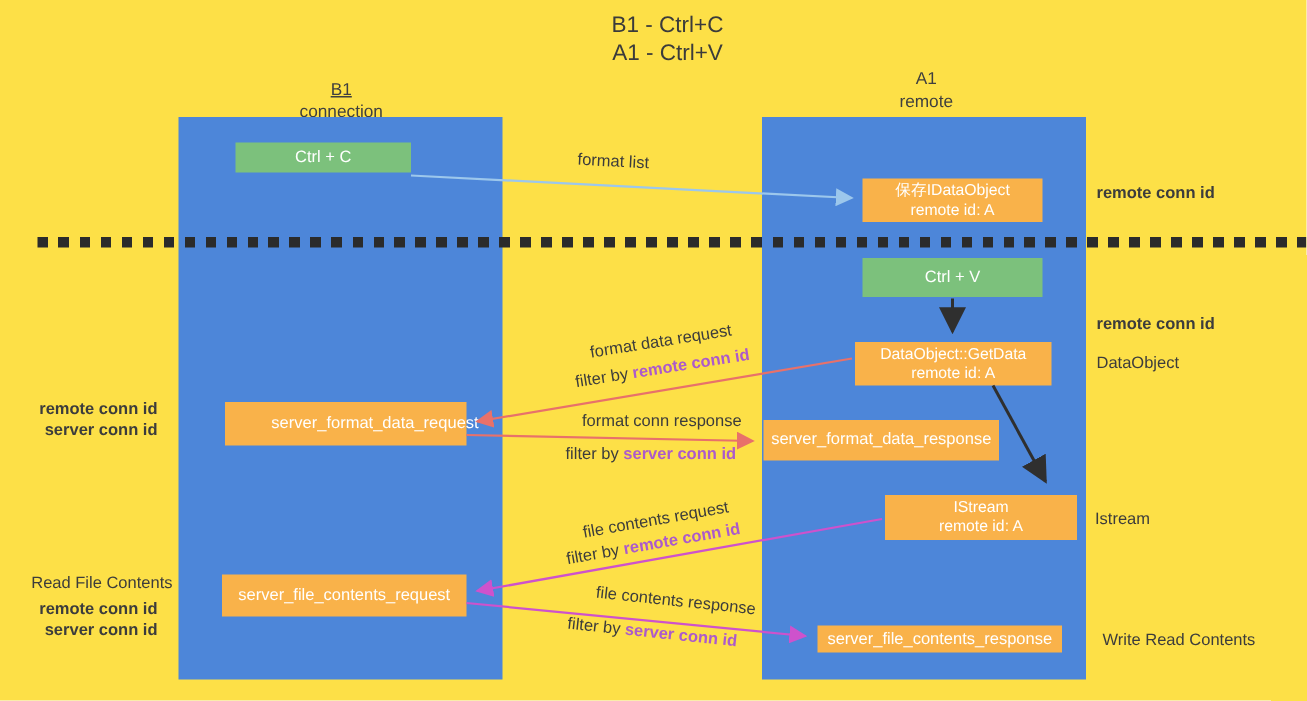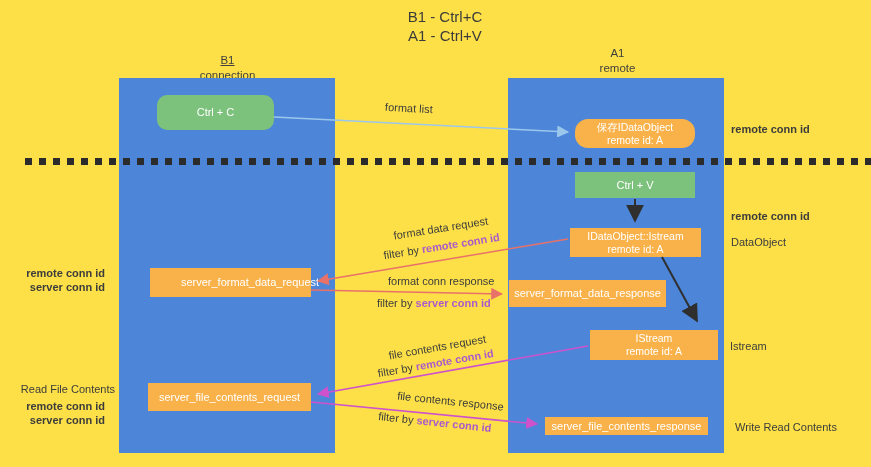--- a/index.html
+++ b/index.html
@@ -78,39 +78,39 @@
   <div class="abs col-header" style="left:550px; top:46px; width:135px;">
     <div>A1</div>
     <div>remote</div>
   </div>
 
   <div class="abs column" style="left:119px;"></div>
   <div class="abs column" style="left:508px;"></div>
 
   <div class="abs dashline"></div>
 
-  <div class="abs box greenbox" style="left:157px; top:95px; width:117px; height:35px;border-radius:10px;">
+  <div class="abs box greenbox" style="left:157px; top:95px; width:117px; height:20px;">
     <div>Ctrl + C</div>
   </div>
   <div class="abs box orange" style="left:150px; top:268px; width:161px; height:29px;padding-left:39px;">
     <div>server_format_data_request</div>
   </div>
   <div class="abs box orange" style="left:148px; top:383px; width:163px; height:28px;">
     <div>server_file_contents_request</div>
   </div>
 
-  <div class="abs box orange box2" style="left:575px; top:119px; width:120px; height:29px;border-radius:13px;">
+  <div class="abs box orange box2" style="left:575px; top:119px; width:120px; height:29px;">
     <div>保存IDataObject</div>
     <div>remote id: A</div>
   </div>
   <div class="abs box greenbox" style="left:575px; top:172px; width:120px; height:26px;">
     <div>Ctrl + V</div>
   </div>
   <div class="abs box orange box2" style="left:570px; top:228px; width:131px; height:29px;">
-    <div>IDataObject::Istream</div>
+    <div>DataObject::GetData</div>
     <div>remote id: A</div>
   </div>
   <div class="abs box orange" style="left:509px; top:280px; width:157px; height:27px;">
     <div>server_format_data_response</div>
   </div>
   <div class="abs box orange box2" style="left:590px; top:330px; width:128px; height:30px;">
     <div>IStream</div>
     <div>remote id: A</div>
   </div>
   <div class="abs box orange" style="left:545px; top:417px; width:163px; height:18px;">

